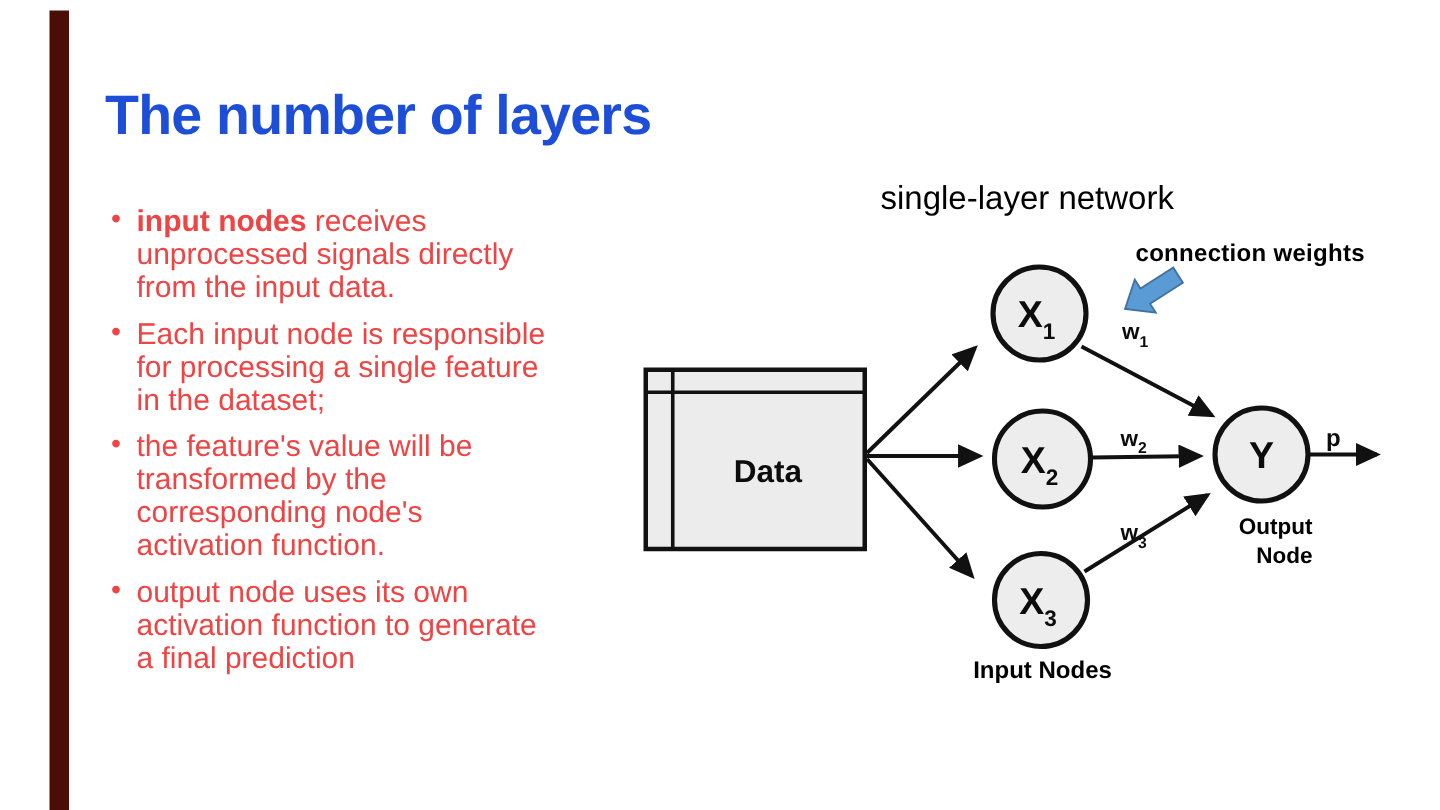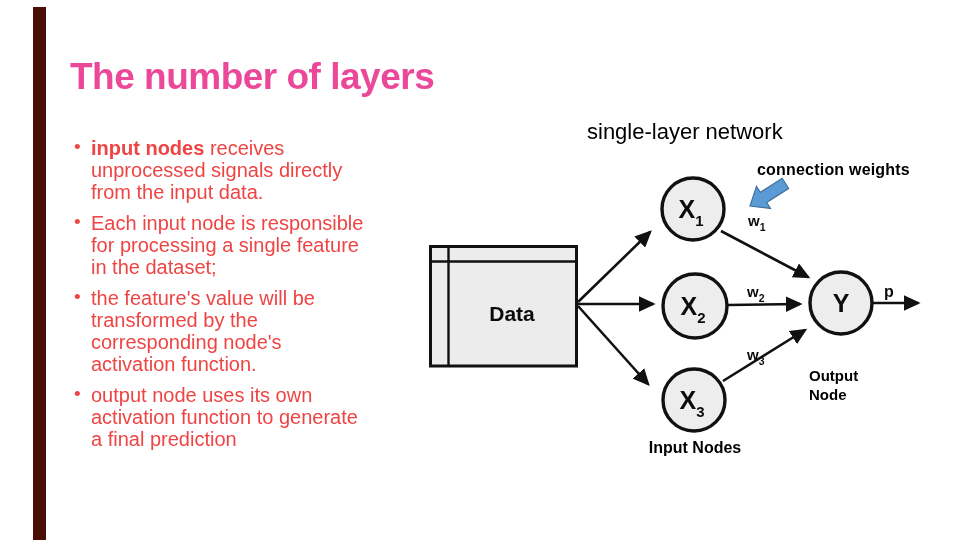--- a/index.html
+++ b/index.html
@@ -6,21 +6,21 @@
   .slide {
     position:relative; width:960px; height:540px; background:#ffffff;
     font-family:"Liberation Sans", sans-serif; overflow:hidden; color:#000;
   }
   .accent-bar {
     position:absolute; left:33px; top:7px; width:13px; height:533px;
     background:#4a0e07;
   }
   .slide-title {
     position:absolute; left:70px; top:56px;
-    font-size:37px; font-weight:bold; letter-spacing:-0.5px; color:#ec4899;
+    font-size:37px; font-weight:bold; letter-spacing:-0.5px; color:#1d4ed8;
     white-space:nowrap;
   }
   ul.bullets {
     position:absolute; left:72px; top:137px; width:356px;
     margin:0; padding:0; list-style:none;
   }
   ul.bullets li {
     position:relative; padding-left:19px; margin-bottom:9px;
     font-size:20px; line-height:22px; color:#ef4444;
   }
@@ -31,22 +31,22 @@
   ul.bullets .t { white-space:pre-line; }
   .diagram-heading {
     position:absolute; left:587px; top:119px;
     font-size:22px; font-weight:normal; white-space:nowrap;
   }
   .annotation {
     position:absolute; left:757px; top:161px;
     font-size:16px; font-weight:bold; letter-spacing:0.2px; white-space:nowrap;
   }
   .caption-output {
-    position:absolute; left:809px; top:342px; width:66px; text-align:left;
-    font-size:15px; line-height:19px; font-weight:bold; white-space:pre-line;margin-top:24px;
+    position:absolute; left:809px; top:342px; width:66px; text-align:right;
+    font-size:15px; line-height:19px; font-weight:bold; white-space:pre-line;
   }
   .caption-input {
     position:absolute; left:640px; top:439px; width:110px; text-align:center;
     font-size:16px; font-weight:bold;
   }
   svg.net { position:absolute; left:0; top:0; }
   svg.net text {
     font-family:"Liberation Sans", sans-serif; font-weight:bold; fill:#0c0c0c;
   }
 </style>

